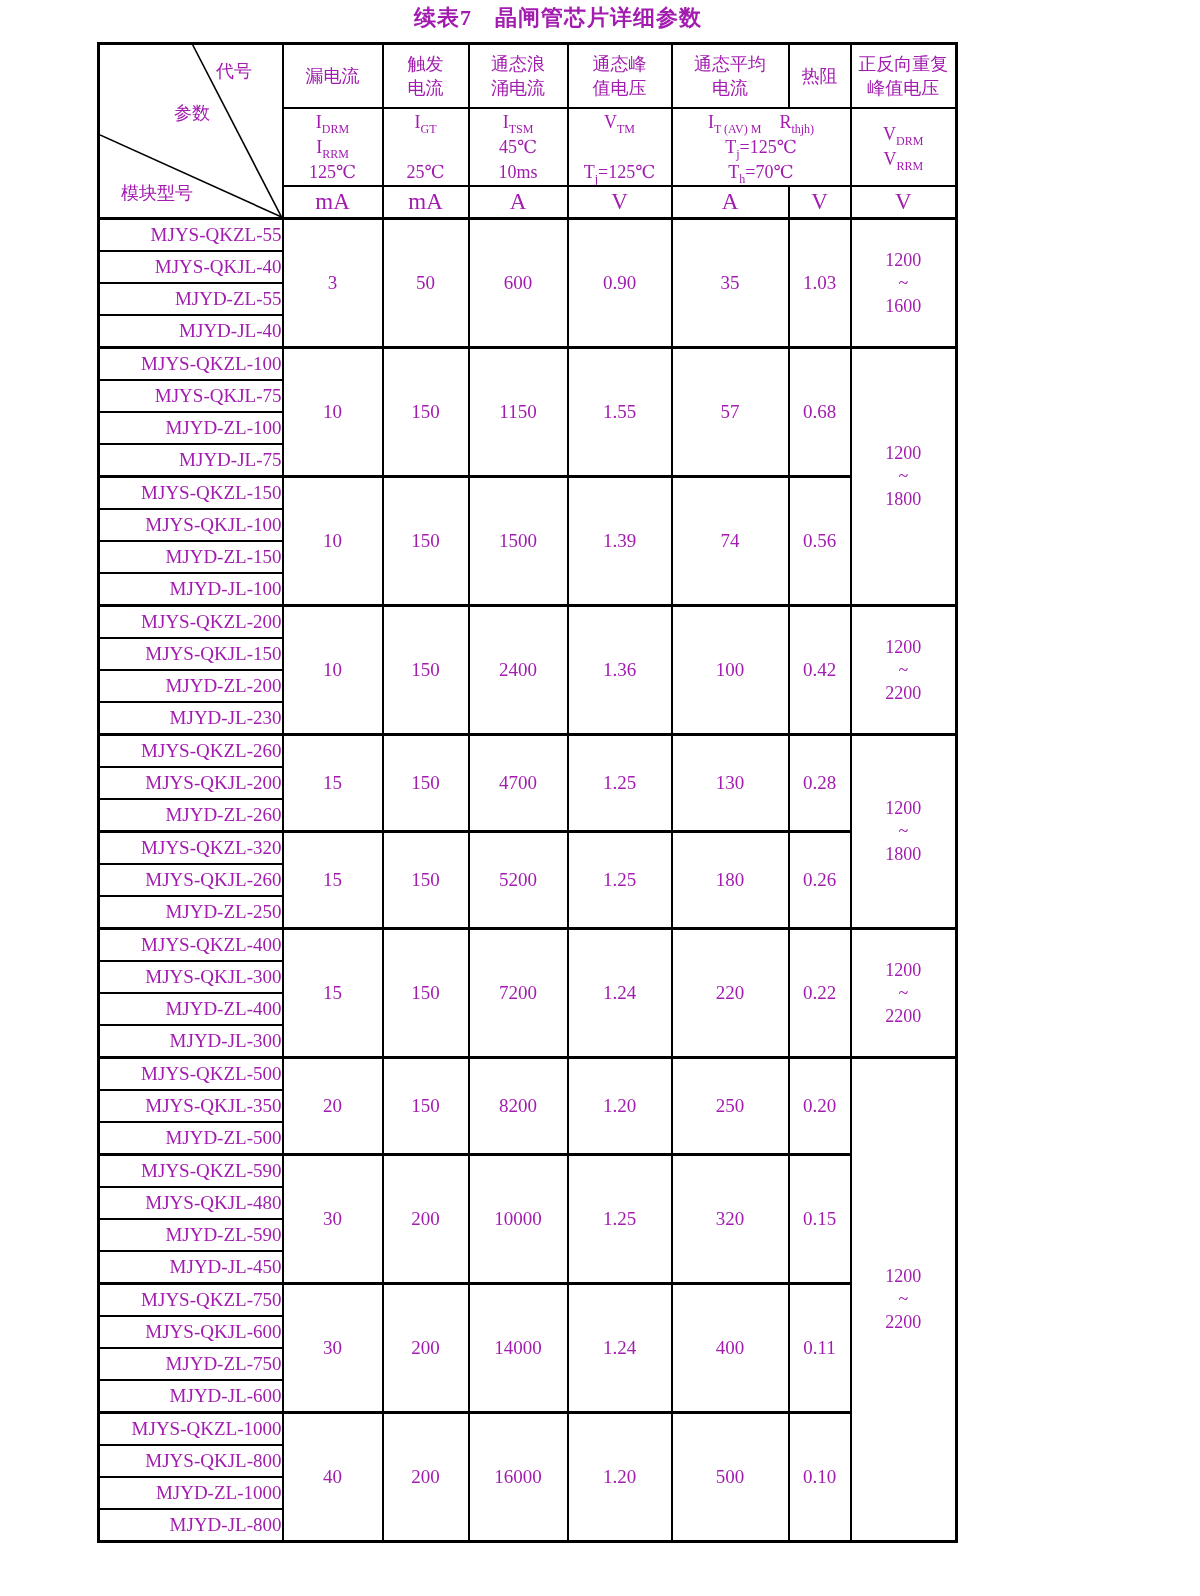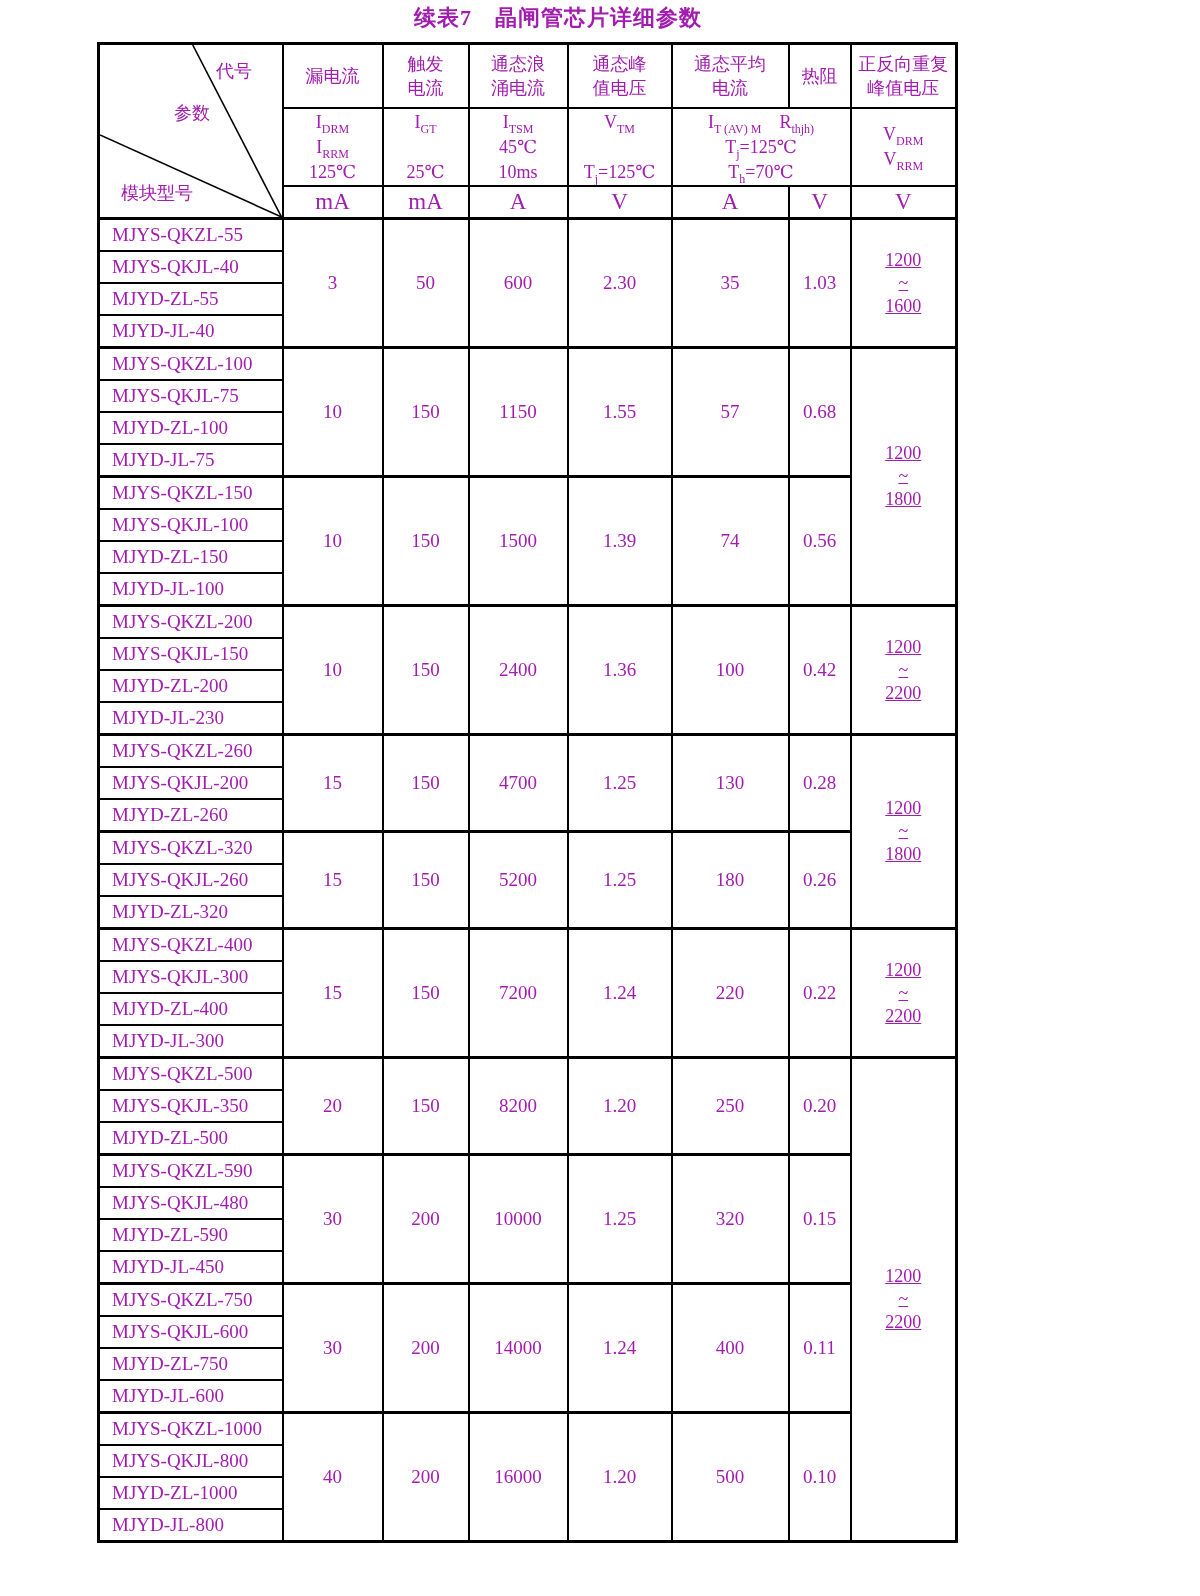--- a/index.html
+++ b/index.html
@@ -68,29 +68,28 @@
   
   th.corner{position:relative;padding:0;}
   th.corner svg{position:absolute;left:0;top:0;width:100%;height:100%;display:block;}
   th.corner .lab{position:absolute;font-size:18px;white-space:nowrap;}
   .lab-code{top:14px;left:116px;}
   .lab-param{top:56px;left:74px;}
   .lab-model{top:136px;left:21px;}
   
   tbody td{height:30px;font-size:19px;}
   tbody td.model{
-    text-align:left;
+    text-align:right;
     padding-left:12px;
     white-space:nowrap;
   }
   tbody td.voltage{
     white-space:pre-line;
     line-height:23px;
     font-size:18px;
-    text-decoration:underline;
   }
   tbody tr.group-start > td{border-top:3px solid #000;}
   tbody tr:first-child > td{border-top:3px solid #000;}
 </style>
 </head>
 <body>
 
 <div class="page">
 
   <div class="doc-title">续表7　晶闸管芯片详细参数</div>
@@ -184,21 +183,21 @@
         <th>V</th>
       </tr>
     </thead>
 
     <tbody>
         <tr>
           <td class="model">MJYS-QKZL-55</td>
           <td rowspan="4" class="val">3</td>
           <td rowspan="4" class="val">50</td>
           <td rowspan="4" class="val">600</td>
-          <td rowspan="4" class="val">2.30</td>
+          <td rowspan="4" class="val">0.90</td>
           <td rowspan="4" class="val">35</td>
           <td rowspan="4" class="val">1.03</td>
           <td rowspan="4" class="voltage">1200
 ~
 1600</td>
         </tr>
         <tr>
           <td class="model">MJYS-QKJL-40</td>
         </tr>
         <tr>
@@ -291,21 +290,21 @@
           <td rowspan="3" class="val">150</td>
           <td rowspan="3" class="val">5200</td>
           <td rowspan="3" class="val">1.25</td>
           <td rowspan="3" class="val">180</td>
           <td rowspan="3" class="val">0.26</td>
         </tr>
         <tr>
           <td class="model">MJYS-QKJL-260</td>
         </tr>
         <tr>
-          <td class="model">MJYD-ZL-320</td>
+          <td class="model">MJYD-ZL-250</td>
         </tr>
         <tr class="group-start">
           <td class="model">MJYS-QKZL-400</td>
           <td rowspan="4" class="val">15</td>
           <td rowspan="4" class="val">150</td>
           <td rowspan="4" class="val">7200</td>
           <td rowspan="4" class="val">1.24</td>
           <td rowspan="4" class="val">220</td>
           <td rowspan="4" class="val">0.22</td>
           <td rowspan="4" class="voltage">1200

